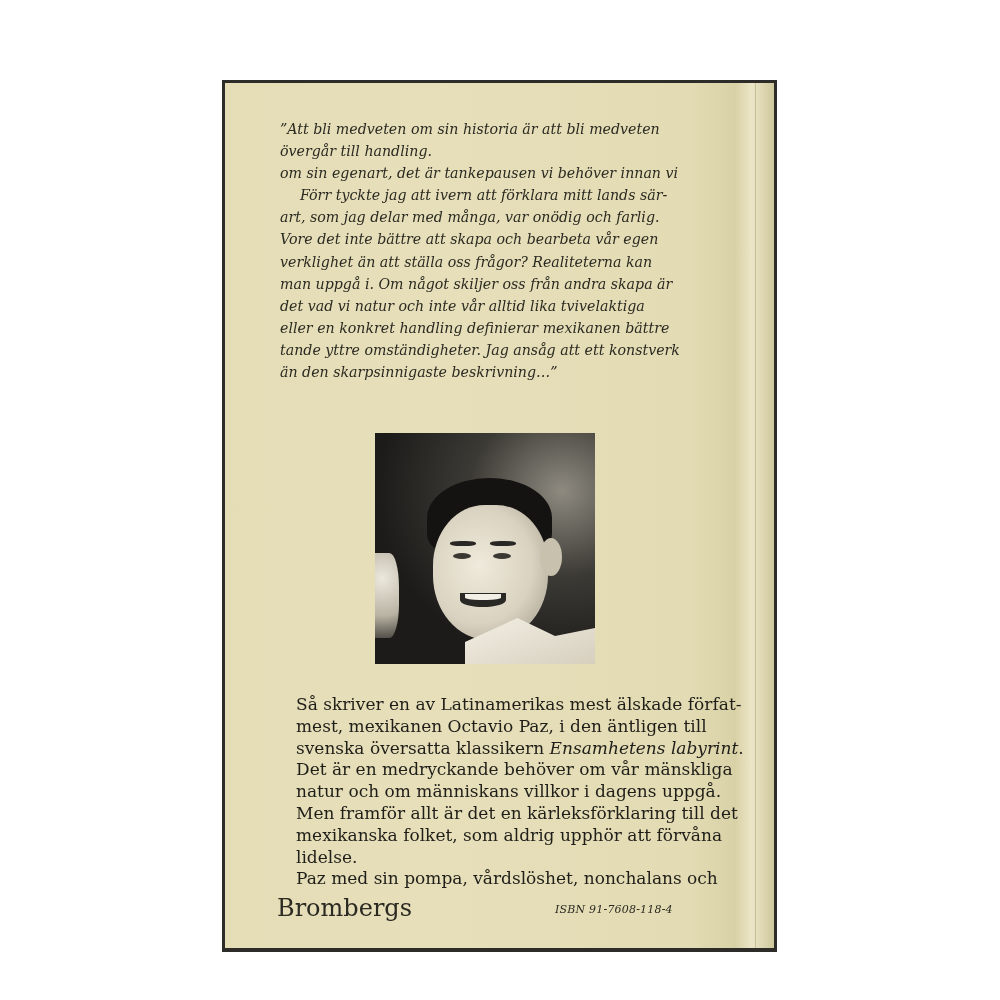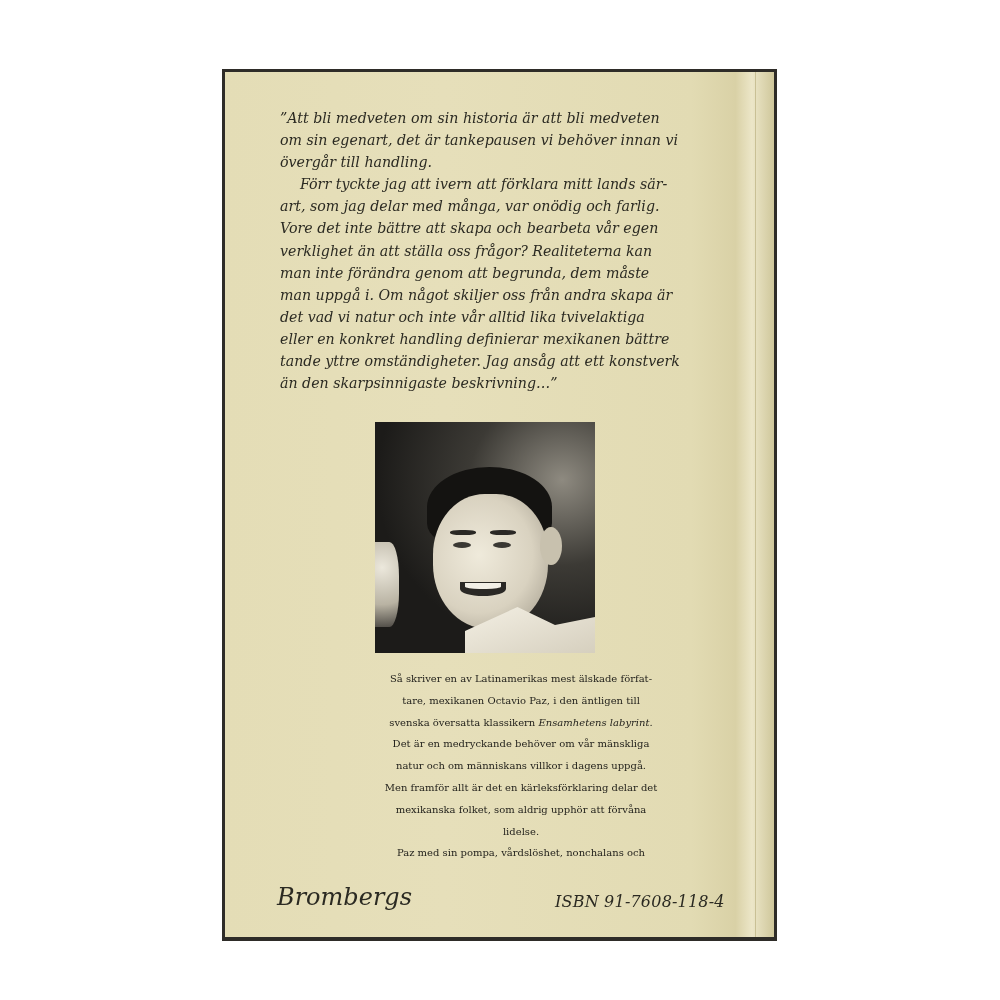--- a/index.html
+++ b/index.html
@@ -1,18 +1,18 @@
 <!DOCTYPE html>
 <html><head>
 <meta charset="utf-8">
 <style>
   html, body { margin: 0; padding: 0; background: #ffffff; }
   body { width: 1000px; height: 1000px; position: relative; overflow: hidden; }
   .book {
-    position: absolute; left: 222px; top: 69px; width: 555px; height: 872px;
+    position: absolute; left: 222px; top: 80px; width: 555px; height: 872px;
     background: #2e2c28; box-sizing: border-box;
   }
   .cover {
     position: absolute; left: 3px; top: 3px; right: 3px; bottom: 4px;
     background: linear-gradient(90deg, #e4ddb6 0%, #e6dfba 40%, #e2dbb3 85%, #d9d1a6 93%, #ece6c8 96%, #cfc79b 100%);
   }
   .spine-line {
     position: absolute; top: 0; bottom: 0; right: 18px; width: 1px; background: #c9c095;
   }
   .quote {
@@ -31,53 +31,52 @@
   .photo .face { position: absolute; left: 58px; top: 72px; width: 115px; height: 135px; border-radius: 45% 45% 48% 48%; background: radial-gradient(ellipse at 40% 45%, #efeadb 0%, #d9d2c0 55%, #9c9586 100%); }
   .photo .ear { position: absolute; left: 165px; top: 105px; width: 22px; height: 38px; border-radius: 50%; background: #c8c1ae; }
   .photo .eye { position: absolute; top: 120px; width: 18px; height: 6px; border-radius: 50%; background: #3a3833; }
   .photo .brow { position: absolute; top: 108px; width: 26px; height: 5px; border-radius: 40%; background: #2a2825; }
   .photo .smile { position: absolute; left: 85px; top: 160px; width: 46px; height: 14px; border-radius: 0 0 50% 50%; background: #2a2825; }
   .photo .teeth { position: absolute; left: 90px; top: 161px; width: 36px; height: 6px; background: #f2efe6; border-radius: 0 0 40% 40%; }
   .photo .collar { position: absolute; left: 90px; top: 185px; width: 150px; height: 60px; background: linear-gradient(160deg, #f3efe3, #cfc8b6); clip-path: polygon(0 40%, 35% 0, 60% 30%, 100% 10%, 100% 100%, 0 100%); }
   .photo .flower { position: absolute; left: 0; top: 120px; width: 24px; height: 85px; background: radial-gradient(circle at 30% 30%, #ece8dc, #b9b3a3 60%, #4a4742 100%); border-radius: 0 40% 40% 0; }
   .desc {
     position: absolute; left: 55px; top: 595px; width: 480px;
-    font-family: "DejaVu Serif", serif; font-size: 10px; line-height: 21.8px;
-    color: #1f1e19; margin: 1px; text-align: center;
+    font-family: "DejaVu Serif", serif; font-size: 17px; line-height: 21.8px;
+    color: #1f1e19; margin: 16px;
   }
   .desc .line { display: block; white-space: nowrap; }
   .desc em { font-style: italic; }
   .publisher {
     position: absolute; left: 52px; top: 811px;
-    font-family: "DejaVu Serif", serif; font-style: italic; font-size: 24px; color: #2b2a22;
+    font-family: "DejaVu Serif", serif; font-size: 24px; color: #2b2a22;
   }
   .isbn {
     position: absolute; left: 330px; top: 820px;
-    font-family: "DejaVu Serif", serif; font-style: italic; font-size: 16px; color: #2b2a22; letter-spacing: 0.2px;
+    font-family: "DejaVu Serif", serif; font-style: italic; font-size: 11px; color: #2b2a22; letter-spacing: 0.2px;
   }
 </style>
 </head>
 <body>
 
 <div class="book">
   <div class="cover">
     <div class="spine-line"></div>
 
     <div class="quote">
       <p>
         <span class="line">”Att bli medveten om sin historia är att bli medveten</span>
+        <span class="line">övergår till handling.</span>
         <span class="line">om sin egenart, det är tankepausen vi behöver innan vi</span>
-        <span class="line">övergår till handling.</span>
       </p>
       <p>
         <span class="line" style="padding-left:20px">Förr tyckte jag att ivern att förklara mitt lands sär-</span>
         <span class="line">art, som jag delar med många, var onödig och farlig.</span>
         <span class="line">Vore det inte bättre att skapa och bearbeta vår egen</span>
         <span class="line">verklighet än att ställa oss frågor? Realiteterna kan</span>
-        <span class="line">man inte förändra genom att begrunda, dem måste</span>
         <span class="line">man uppgå i. Om något skiljer oss från andra skapa är</span>
         <span class="line">det vad vi natur och inte vår alltid lika tvivelaktiga</span>
         <span class="line">eller en konkret handling definierar mexikanen bättre</span>
         <span class="line">tande yttre omständigheter. Jag ansåg att ett konstverk</span>
         <span class="line">än den skarpsinnigaste beskrivning…”</span>
       </p>
     </div>
 
     <div class="photo" title="Black-and-white portrait of Octavio Paz smiling">
       <div class="flower"></div>
@@ -88,25 +87,25 @@
       <div class="brow" style="left:115px"></div>
       <div class="eye" style="left:78px"></div>
       <div class="eye" style="left:118px"></div>
       <div class="smile"></div>
       <div class="teeth"></div>
       <div class="collar"></div>
     </div>
 
     <div class="desc">
       <span class="line">Så skriver en av Latinamerikas mest älskade förfat-</span>
-      <span class="line">tare, mexikanen Octavio Paz, i den äntligen till</span>
+      <span class="line">mest, mexikanen Octavio Paz, i den äntligen till</span>
       <span class="line"><span>svenska översatta klassikern </span><em>Ensamhetens labyrint</em><span>.</span></span>
       <span class="line">Det är en medryckande behöver om vår mänskliga</span>
       <span class="line">natur och om människans villkor i dagens uppgå.</span>
-      <span class="line">Men framför allt är det en kärleksförklaring delar det</span>
+      <span class="line">Men framför allt är det en kärleksförklaring till det</span>
       <span class="line">mexikanska folket, som aldrig upphör att förvåna</span>
       <span class="line">lidelse.</span>
       <span class="line">Paz med sin pompa, vårdslöshet, nonchalans och</span>
     </div>
 
     <div class="publisher">Brombergs</div>
     <div class="isbn">ISBN 91-7608-118-4</div>
   </div>
 </div>
 

